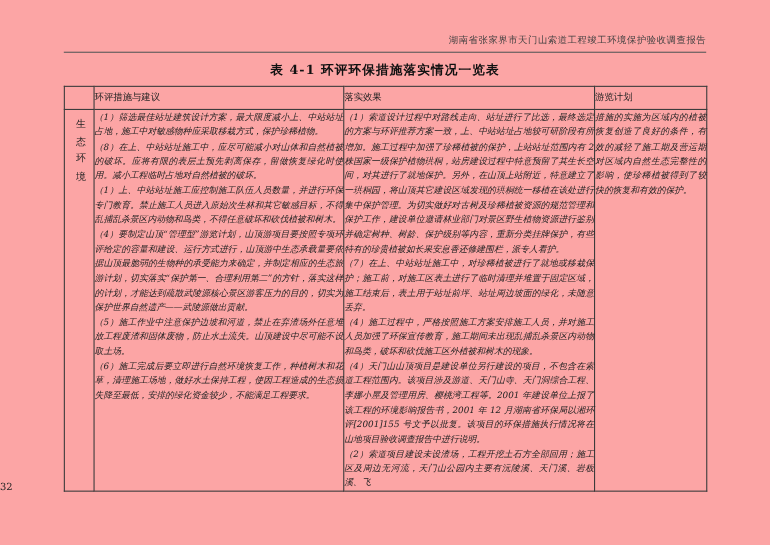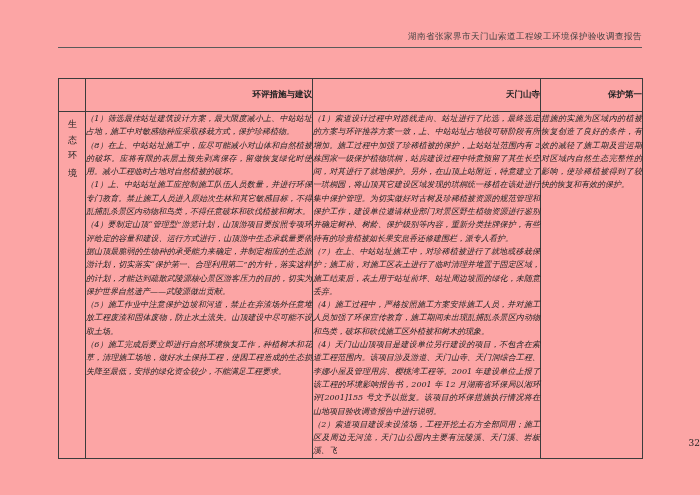--- a/index.html
+++ b/index.html
@@ -25,67 +25,68 @@
   }
 
   table.main {
     position:absolute; top:78px; left:58px; width:584px;
     border-collapse:collapse; table-layout:fixed;
   }
   table.main th, table.main td {
     border:1px solid #3c3c3c; padding:0; font-weight:normal;
   }
   tr.head th {
-    height:33px; text-align:right; vertical-align:middle;
-    font-size:8.5px; color:#222;font-weight:bold;
+    height:21px; text-align:left; vertical-align:middle;
+    font-size:8.5px; color:#222;
   }
   tr.body td { height:326px; vertical-align:top; }
 
   td.cell-text { padding:4px 4px 3px 5px; }
   .cell-text p {
     margin:0; text-align:justify; text-justify:inter-character;
     font-size:8px; line-height:13.3px; color:#222;
     word-break:break-all;
     font-style:italic;
   }
 
   td.rowlabel { text-align:center; vertical-align:middle; }
   .vert {
     display:inline-block;
     writing-mode:vertical-lr; text-orientation:upright;
     font-size:9px; letter-spacing:16px; color:#222;
   }
 
   .page-number {
     position:absolute; top:438px; left:0; width:700px;
-    text-align:right; font-size:9px; color:#222;
+    text-align:left; font-size:9px; color:#222;
   }
 </style>
 </head>
 <body>
 
 <div class="page">
 
   <div class="report-header">湖南省张家界市天门山索道工程竣工环境保护验收调查报告</div>
   <div class="header-rule"></div>
 
+  <div class="table-title">表 4-1  环评环保措施落实情况一览表</div>
 
   <table class="main">
     <colgroup>
       <col style="width:27px">
       <col style="width:227px">
       <col style="width:228px">
       <col style="width:102px">
     </colgroup>
     <tbody>
         <tr class="head">
       <th></th>
       <th>环评措施与建议</th>
-      <th>天门山寺</th>
-      <th>保护第一</th>
+      <th>落实效果</th>
+      <th>游览计划</th>
     </tr>
     <tr class="body">
       <td class="rowlabel">
         <span class="vert">生态环境</span>
       </td>
       <td class="cell-text">
         <p>（1）筛选最佳站址建筑设计方案，最大限度减小上、中站站址占地，施工中对敏感物种应采取移栽方式，保护珍稀植物。</p>
         <p>（8）在上、中站站址施工中，应尽可能减小对山体和自然植被的破坏。应将有限的表层土预先剥离保存，留做恢复绿化时使用。减小工程临时占地对自然植被的破坏。</p>
         <p>（1）上、中站站址施工应控制施工队伍人员数量，并进行环保专门教育。禁止施工人员进入原始次生林和其它敏感目标，不得乱捕乱杀景区内动物和鸟类，不得任意破坏和砍伐植被和树木。</p>
         <p>（4）要制定山顶“管理型”游览计划，山顶游项目要按照专项环评给定的容量和建设、运行方式进行，山顶游中生态承载量要依据山顶最脆弱的生物种的承受能力来确定，并制定相应的生态旅游计划，切实落实“保护第一、合理利用第二”的方针，落实这样的计划，才能达到疏散武陵源核心景区游客压力的目的，切实为保护世界自然遗产——武陵源做出贡献。</p>

